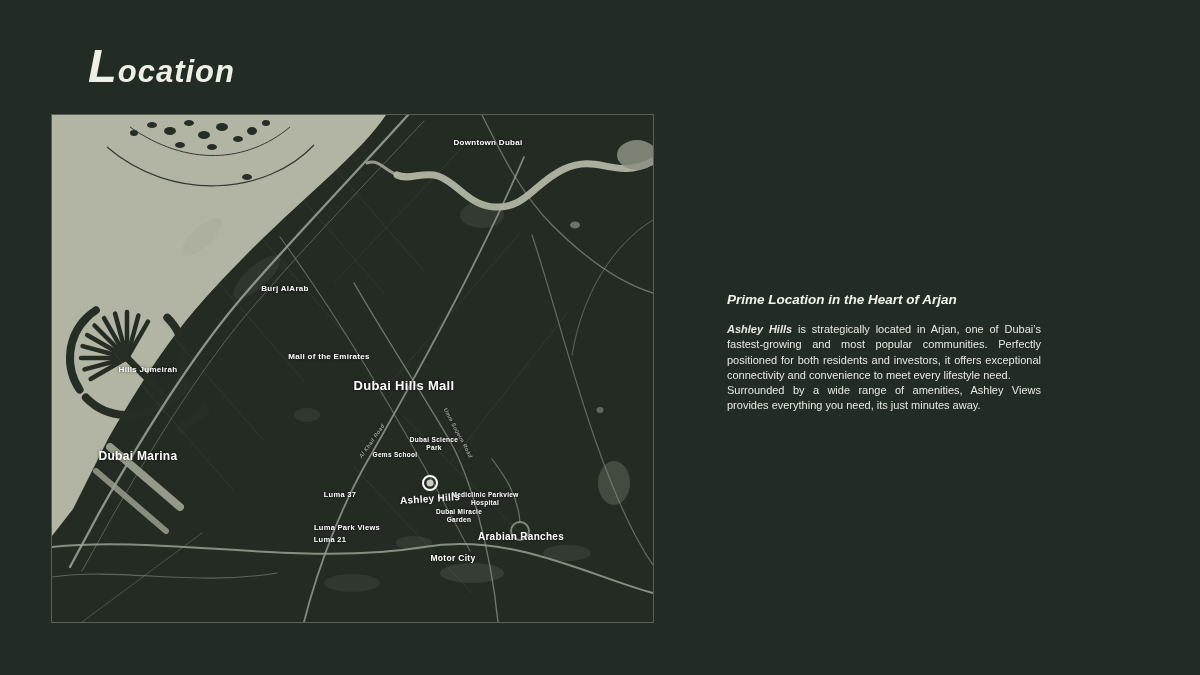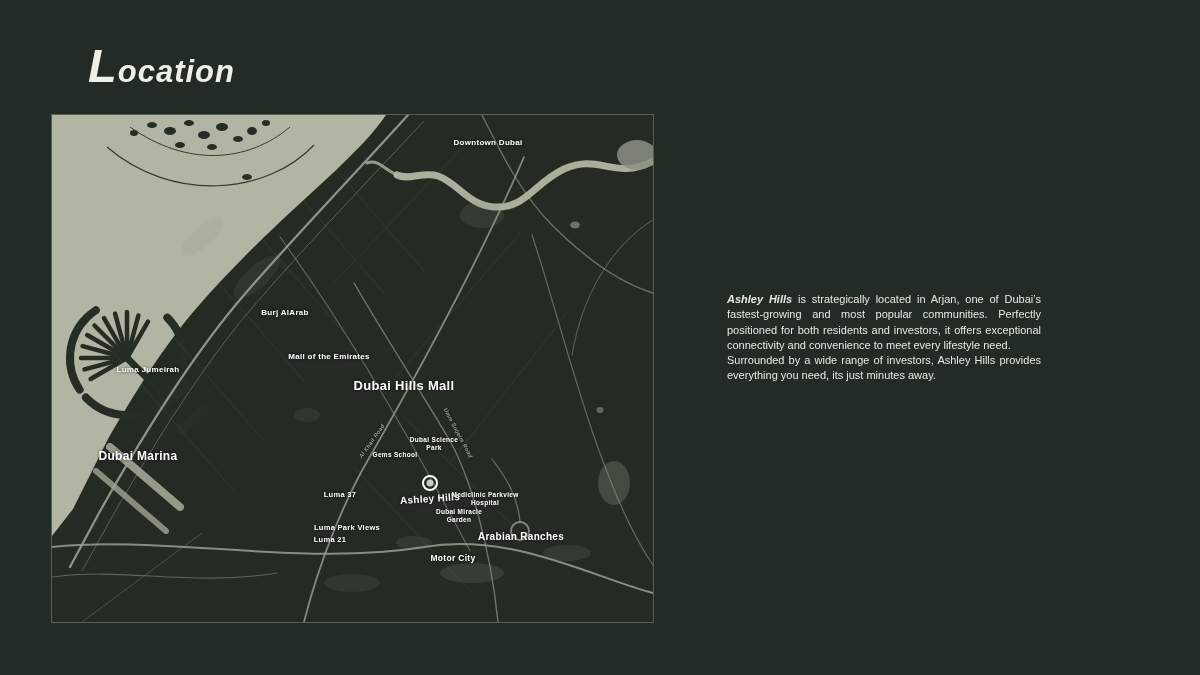--- a/index.html
+++ b/index.html
@@ -155,23 +155,23 @@
       <ellipse cx="420" cy="458" rx="32" ry="10" opacity=".18"></ellipse>
       <ellipse cx="515" cy="438" rx="24" ry="8" opacity=".15"></ellipse>
       <ellipse cx="300" cy="468" rx="28" ry="9" opacity=".13"></ellipse>
       <ellipse cx="362" cy="428" rx="18" ry="7" opacity=".14"></ellipse>
       <ellipse cx="255" cy="300" rx="13" ry="7" opacity=".12"></ellipse>
     </g>
   </svg>
 
   <div class="map-labels">
       <span class="map-label" style="left: 436px; top: 28px; font-size: 8px; transform: translate(-50%, -50%);">Downtown Dubai</span>
-      <span class="map-label" style="left: 233px; top: 174px; font-size: 8px; transform: translate(-50%, -50%); margin-top: 24px;">Burj AlArab</span>
+      <span class="map-label" style="left: 233px; top: 174px; font-size: 8px; transform: translate(-50%, -50%);">Burj AlArab</span>
       <span class="map-label" style="left: 255px; top: 242px; font-size: 8px; transform: translate(-50%, -50%); padding-left: 44px;">Mall of the Emirates</span>
-      <span class="map-label" style="left: 96px; top: 255px; font-size: 8px; transform: translate(-50%, -50%);">Luma Jumeirah</span>
+      <span class="map-label" style="left: 96px; top: 255px; font-size: 8px; transform: translate(-50%, -50%);">Hills Jumeirah</span>
       <span class="map-label" style="left: 352px; top: 271px; font-size: 13px; transform: translate(-50%, -50%);">Dubai Hills Mall</span>
       <span class="map-label" style="left: 86px; top: 341px; font-size: 12px; transform: translate(-50%, -50%);">Dubai Marina</span>
       <span class="map-label road" style="left: 320px; top: 326px; font-size: 5.5px; transform: translate(-50%, -50%) rotate(-55deg);">Al Khail Road</span>
       <span class="map-label road" style="left: 406px; top: 318px; font-size: 5.5px; transform: translate(-50%, -50%) rotate(62deg);">Umm Suqeim Road</span>
       <span class="map-label" style="left: 382px; top: 329px; font-size: 6.5px; transform: translate(-50%, -50%);">Dubai Science
 Park</span>
       <span class="map-label" style="left: 343px; top: 340px; font-size: 6.5px; transform: translate(-50%, -50%);">Gems School</span>
       <span class="map-label" style="left: 288px; top: 379px; font-size: 7.5px; transform: translate(-50%, -50%);">Luma 37</span>
       <span class="map-label" style="left: 378px; top: 384px; font-size: 10px; transform: translate(-50%, -50%) rotate(-4deg);">Ashley Hills</span>
       <span class="map-label" style="left: 433px; top: 384px; font-size: 6.5px; transform: translate(-50%, -50%);">Mediclinic Parkview
@@ -180,15 +180,16 @@
 Garden</span>
       <span class="map-label" style="left: 295px; top: 412px; font-size: 7.5px; transform: translate(-50%, -50%);">Luma Park Views</span>
       <span class="map-label" style="left: 278px; top: 424px; font-size: 7.5px; transform: translate(-50%, -50%); text-align: center;">Luma 21</span>
       <span class="map-label" style="left: 469px; top: 422px; font-size: 10px; transform: translate(-50%, -50%);">Arabian Ranches</span>
       <span class="map-label" style="left: 401px; top: 443px; font-size: 8.5px; transform: translate(-50%, -50%);">Motor City</span>
     </div>
   <div class="marker" style="left: 378px; top: 368px; transform: translate(-50%, -50%);"></div>
 </div>
 
 <div class="content-block">
+  <h2>Prime Location in the Heart of Arjan</h2>
   <p><span class="lead">Ashley Hills</span><span> is strategically located in Arjan, one of Dubai’s fastest-growing and most popular communities. Perfectly positioned for both residents and investors, it offers exceptional connectivity and convenience to meet every lifestyle need.</span></p>
-  <p>Surrounded by a wide range of investors, Ashley Hills provides everything you need, its just minutes away.</p>
+  <p>Surrounded by a wide range of amenities, Ashley Views provides everything you need, its just minutes away.</p>
 </div>
 
 </body></html>

